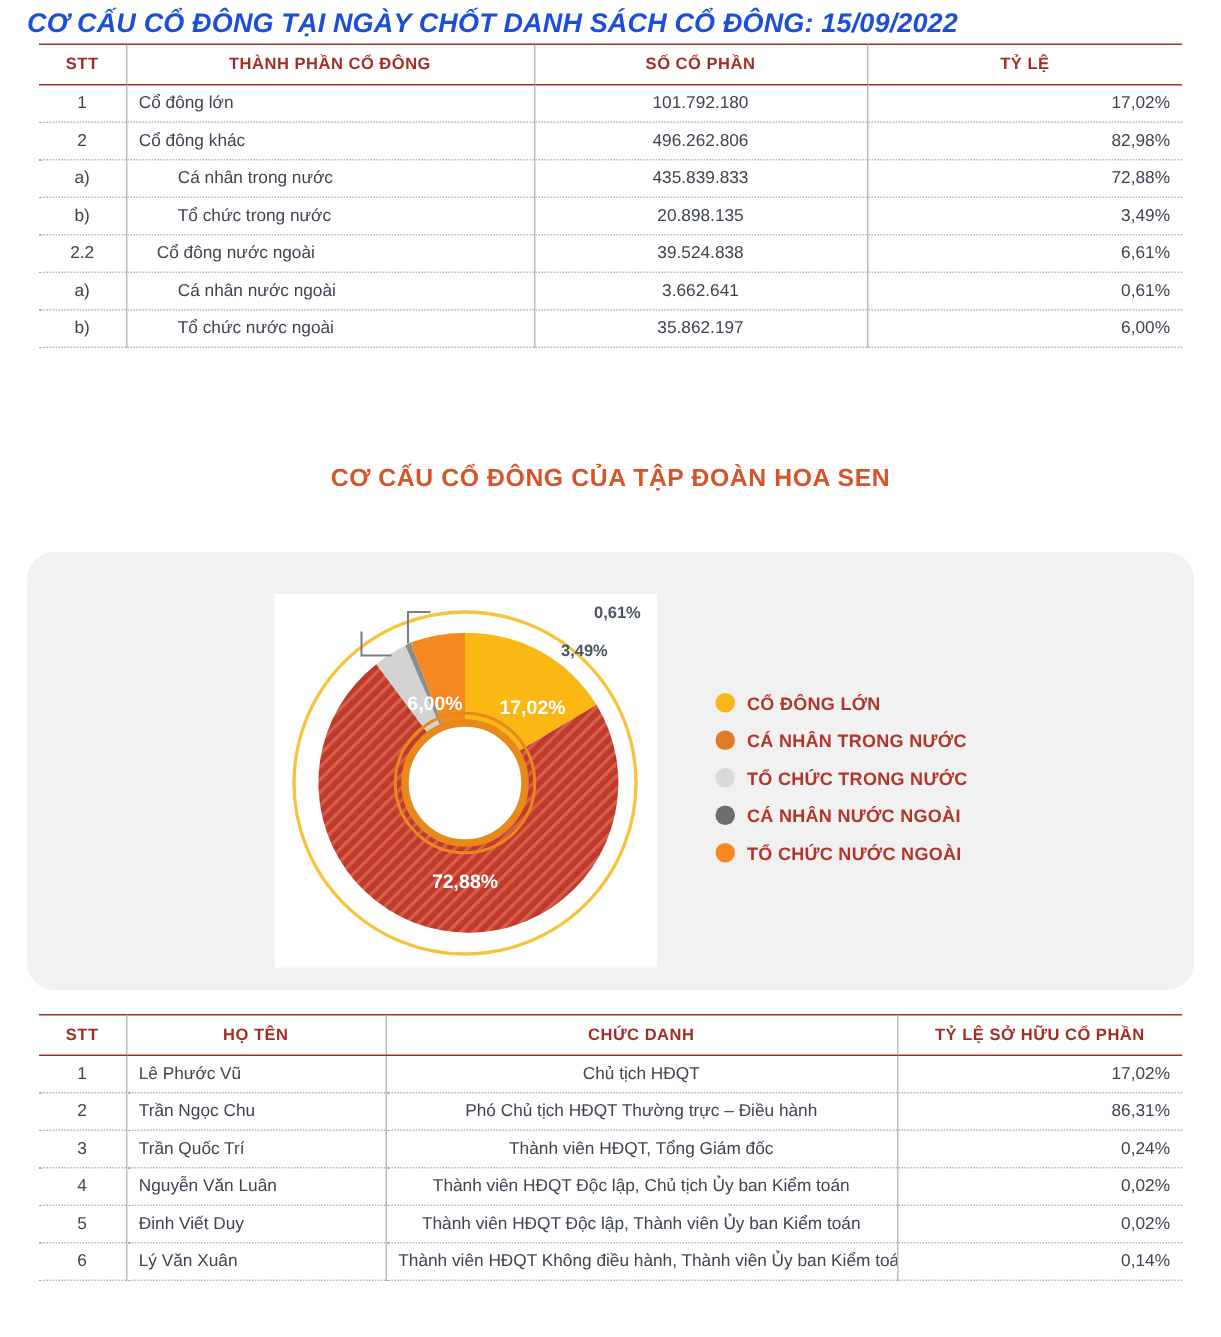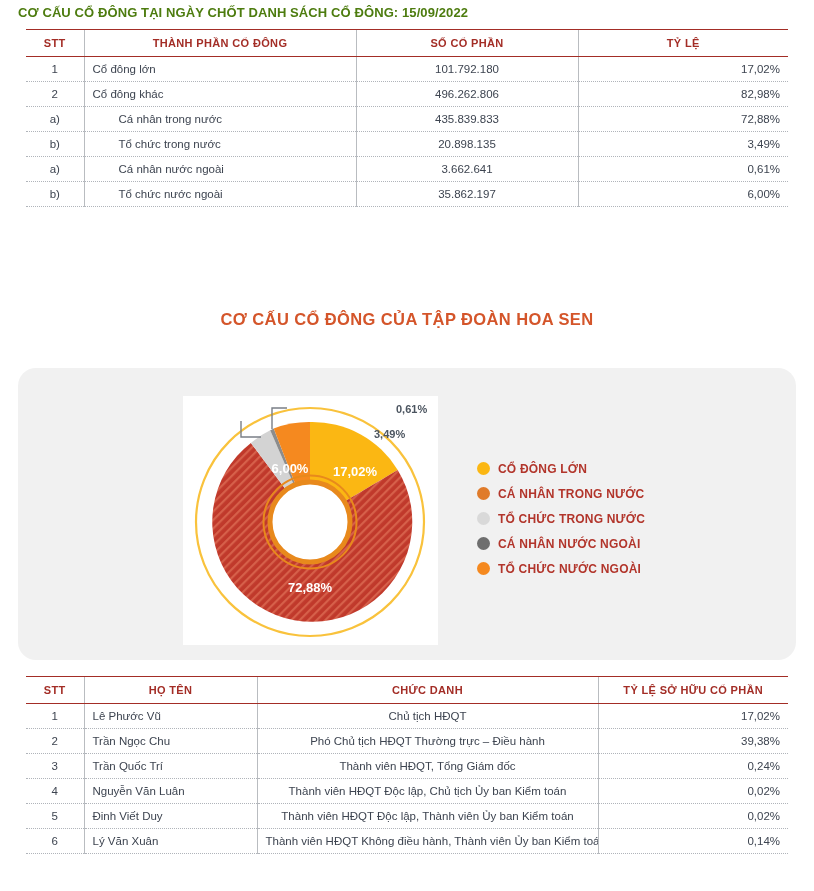--- a/index.html
+++ b/index.html
@@ -9,25 +9,26 @@
     background: #ffffff;
     font-family: "Liberation Sans", sans-serif;
     -webkit-font-smoothing: antialiased;
   }
   .page { position: relative; width: 814px; height: 891px; overflow: hidden; }
 
   
   .doc-title {
     position: absolute;
     left: 18px; top: 5px;
-    font-size: 13px;
+    font-size: 18px;
     font-weight: 700;
     letter-spacing: .1px;
-    color: #4d7c0f;
-    white-space: nowrap;
+    color: #1d4ed8;
+    white-space: nowrap;
+    font-style: italic;
   }
 
   
   .tbl-wrap { position: absolute; }
   table.datatbl {
     width: 100%;
     border-collapse: collapse;
     table-layout: fixed;
   }
   table.datatbl thead th {
@@ -164,20 +165,26 @@
             <td class="c-num vsplit">435.839.833</td>
             <td class="c-pct vsplit">72,88%</td>
           </tr>
           <tr>
             <td class="c-idx">b)</td>
             <td class="c-name vsplit ind-2">Tổ chức trong nước</td>
             <td class="c-num vsplit">20.898.135</td>
             <td class="c-pct vsplit">3,49%</td>
           </tr>
           <tr>
+            <td class="c-idx">2.2</td>
+            <td class="c-name vsplit ind-1">Cổ đông nước ngoài</td>
+            <td class="c-num vsplit">39.524.838</td>
+            <td class="c-pct vsplit">6,61%</td>
+          </tr>
+          <tr>
             <td class="c-idx">a)</td>
             <td class="c-name vsplit ind-2">Cá nhân nước ngoài</td>
             <td class="c-num vsplit">3.662.641</td>
             <td class="c-pct vsplit">0,61%</td>
           </tr>
           <tr>
             <td class="c-idx">b)</td>
             <td class="c-name vsplit ind-2">Tổ chức nước ngoài</td>
             <td class="c-num vsplit">35.862.197</td>
             <td class="c-pct vsplit">6,00%</td>
@@ -271,21 +278,21 @@
           <tr>
             <td class="c-idx">1</td>
             <td class="c-name vsplit">Lê Phước Vũ</td>
             <td class="c-num vsplit">Chủ tịch HĐQT</td>
             <td class="c-pct vsplit">17,02%</td>
           </tr>
           <tr>
             <td class="c-idx">2</td>
             <td class="c-name vsplit">Trần Ngọc Chu</td>
             <td class="c-num vsplit">Phó Chủ tịch HĐQT Thường trực – Điều hành</td>
-            <td class="c-pct vsplit">39,38%</td>
+            <td class="c-pct vsplit">86,31%</td>
           </tr>
           <tr>
             <td class="c-idx">3</td>
             <td class="c-name vsplit">Trần Quốc Trí</td>
             <td class="c-num vsplit">Thành viên HĐQT, Tổng Giám đốc</td>
             <td class="c-pct vsplit">0,24%</td>
           </tr>
           <tr>
             <td class="c-idx">4</td>
             <td class="c-name vsplit">Nguyễn Văn Luân</td>

